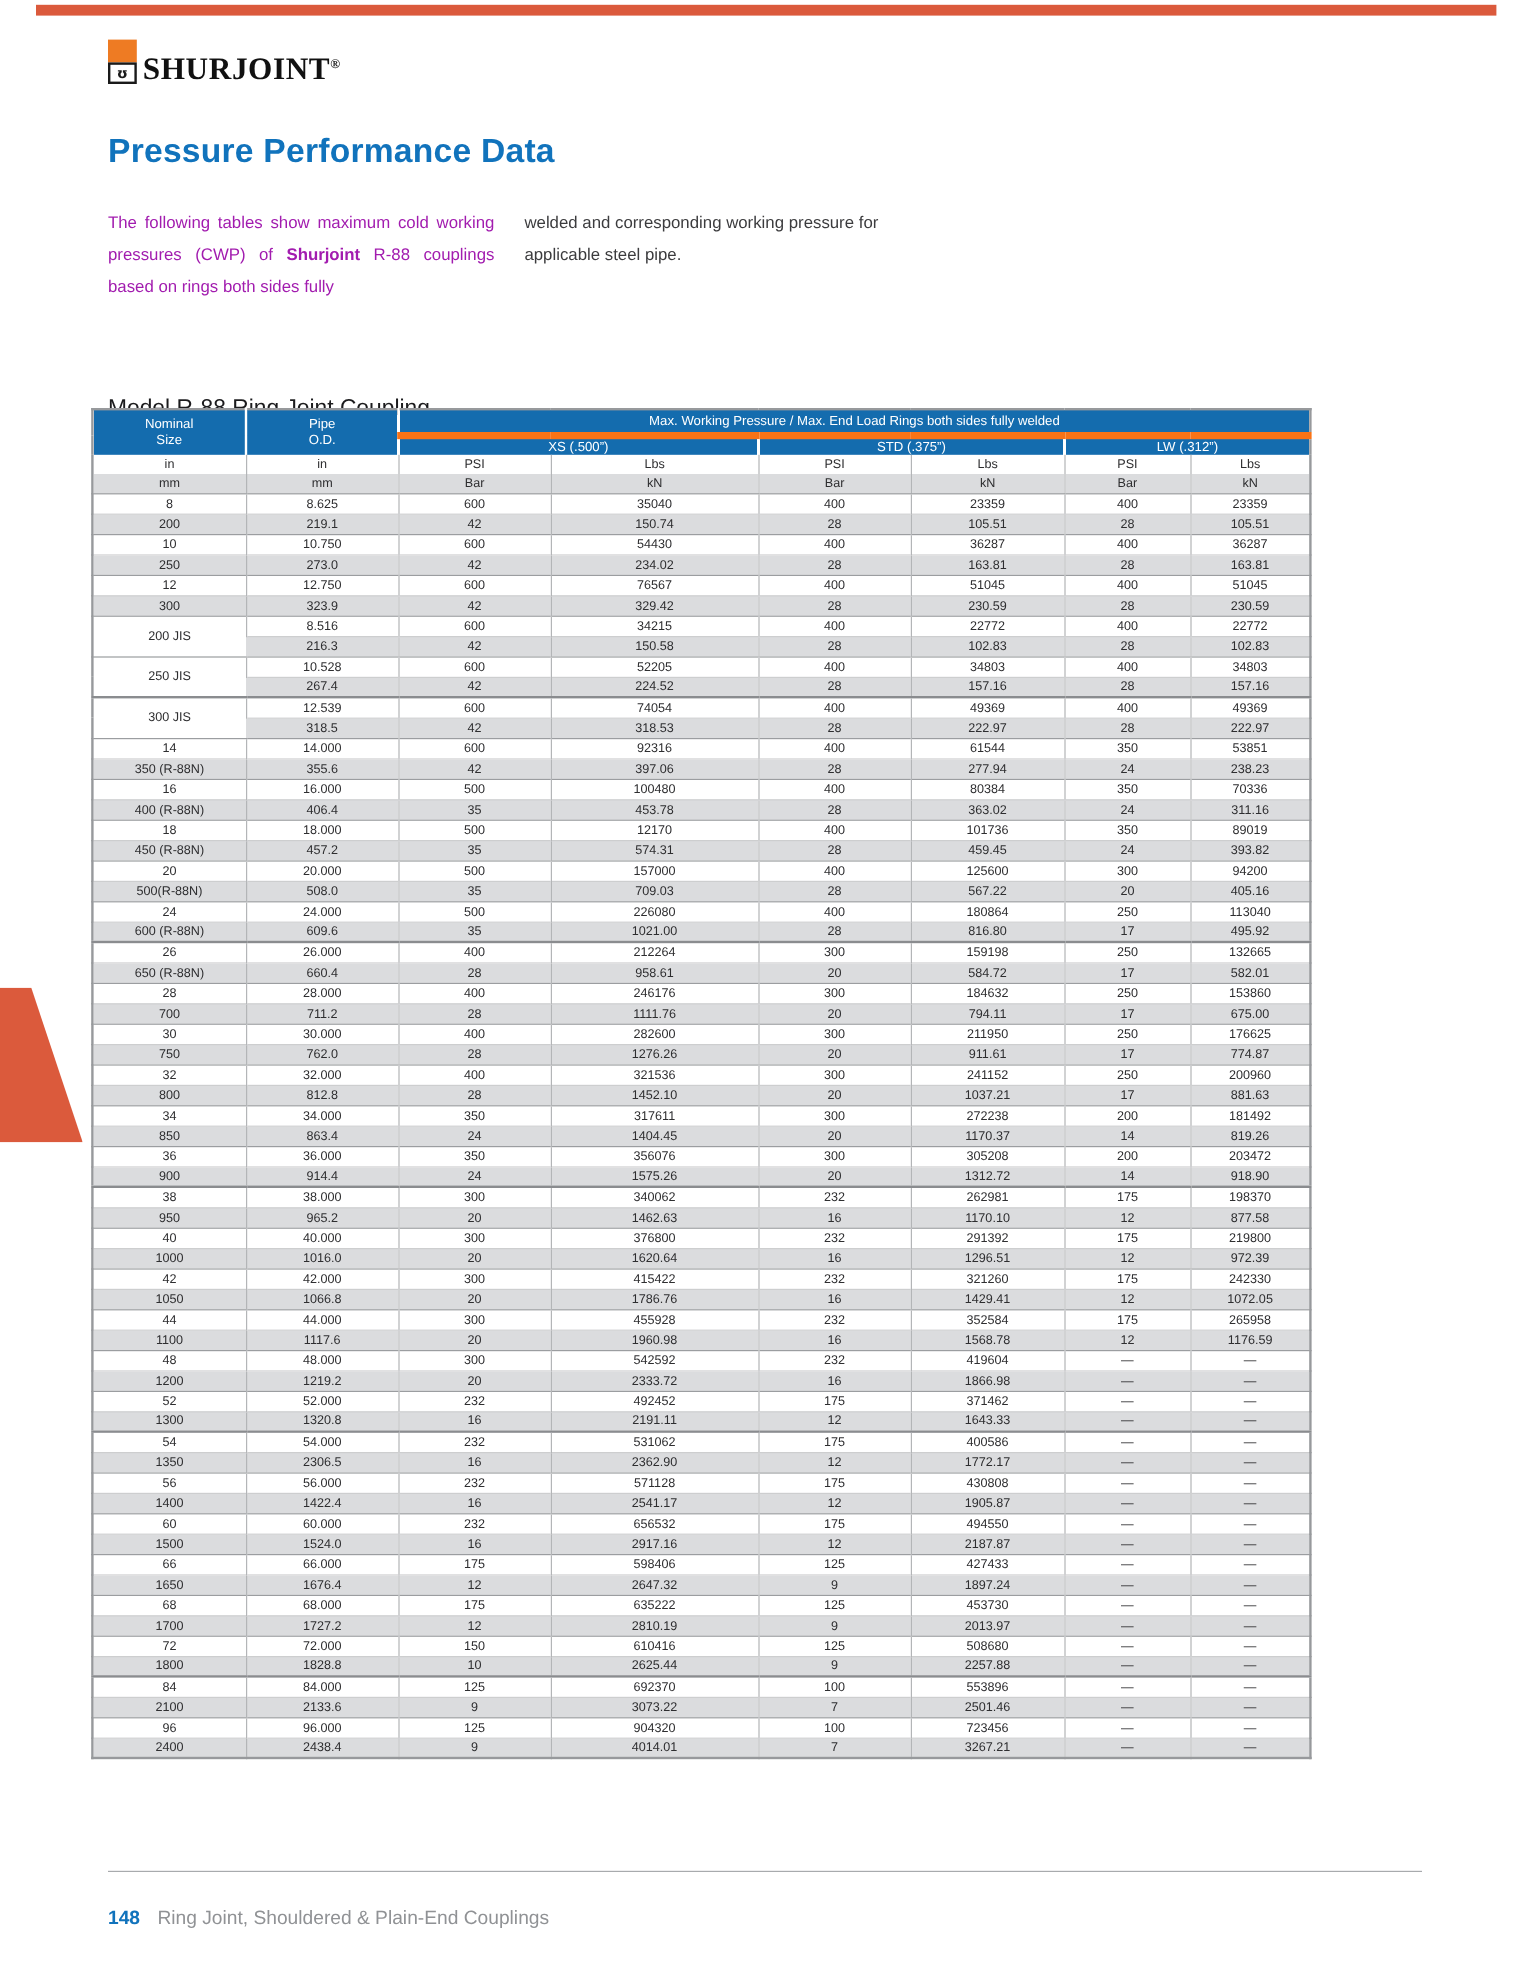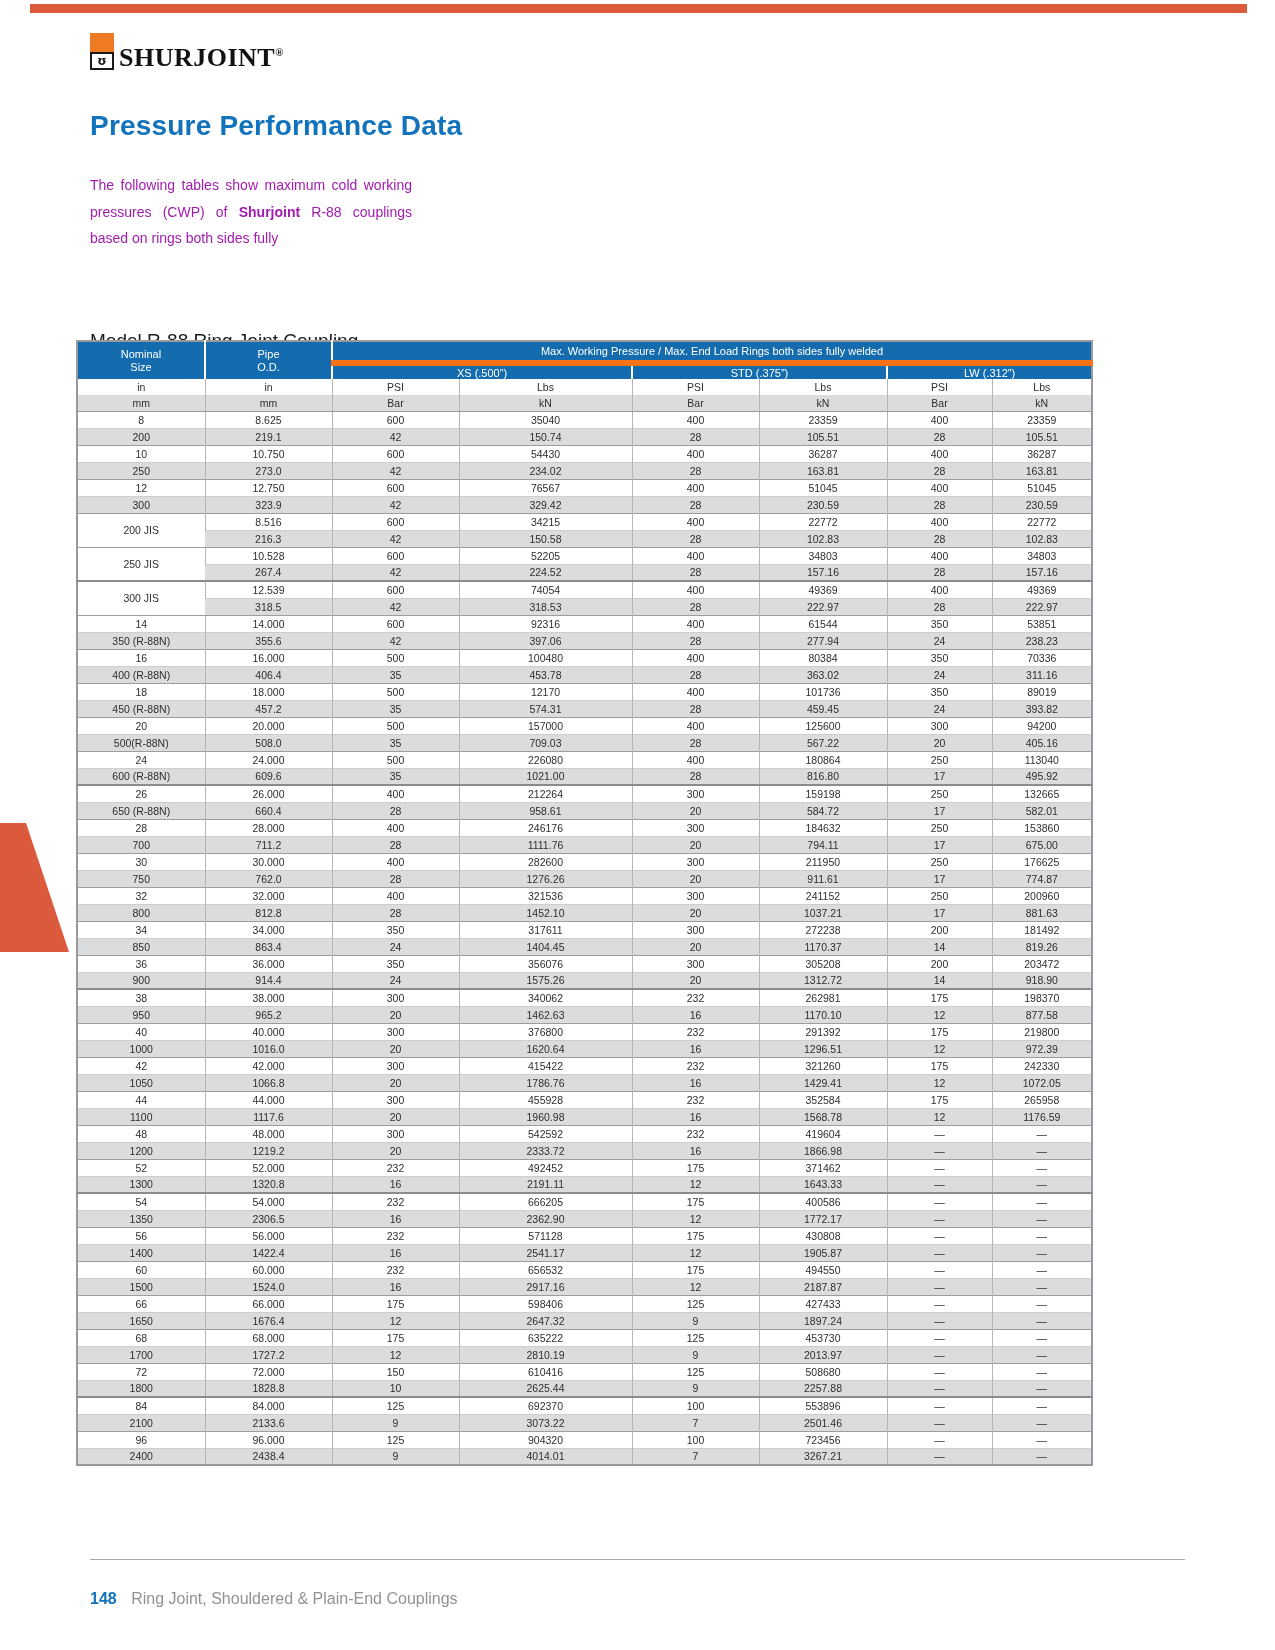--- a/index.html
+++ b/index.html
@@ -69,20 +69,21 @@
       <div class="logo-glyphbox">
         <span>ʊ</span>
       </div>
     </div>
     <div class="logo-text"><span>SHURJOINT</span><span class="logo-reg">®</span></div>
   </div>
 
   <div class="page-title">Pressure Performance Data</div>
 
   <div class="intro-left"><span>The following tables show maximum cold working pressures (CWP) of </span><b>Shurjoint</b><span> R-88 couplings based on rings both sides fully</span></div>
+  <div class="intro-right">welded and corresponding working pressure for applicable steel pipe.</div>
 
   <div class="table-title">Model R-88 Ring Joint Coupling</div>
 
   <table class="datatable">
     <colgroup>
       <col style="width:128px">
         <col style="width:127px">
       <col style="width:127px">
         <col style="width:173px">
       <col style="width:127px">
@@ -583,21 +584,21 @@
           <td>2191.11</td>
           <td>12</td>
           <td>1643.33</td>
           <td>—</td>
           <td>—</td>
         </tr>
         <tr class="r1 thick">
           <td>54</td>
           <td>54.000</td>
           <td>232</td>
-          <td>666205</td>
+          <td>531062</td>
           <td>175</td>
           <td>400586</td>
           <td>—</td>
           <td>—</td>
         </tr>
         <tr class="r2">
           <td>1350</td>
           <td>2306.5</td>
           <td>16</td>
           <td>2362.90</td>

